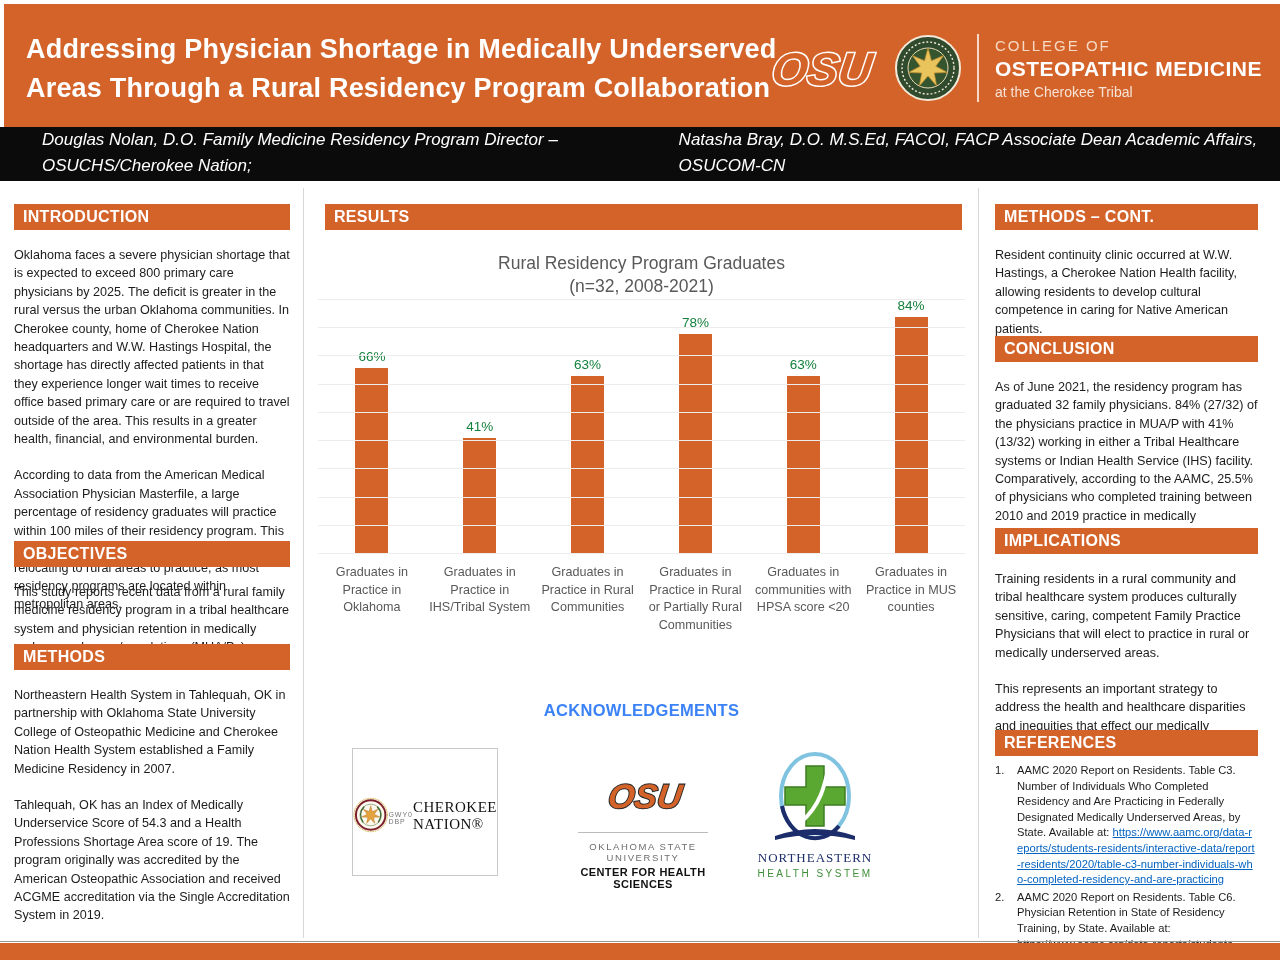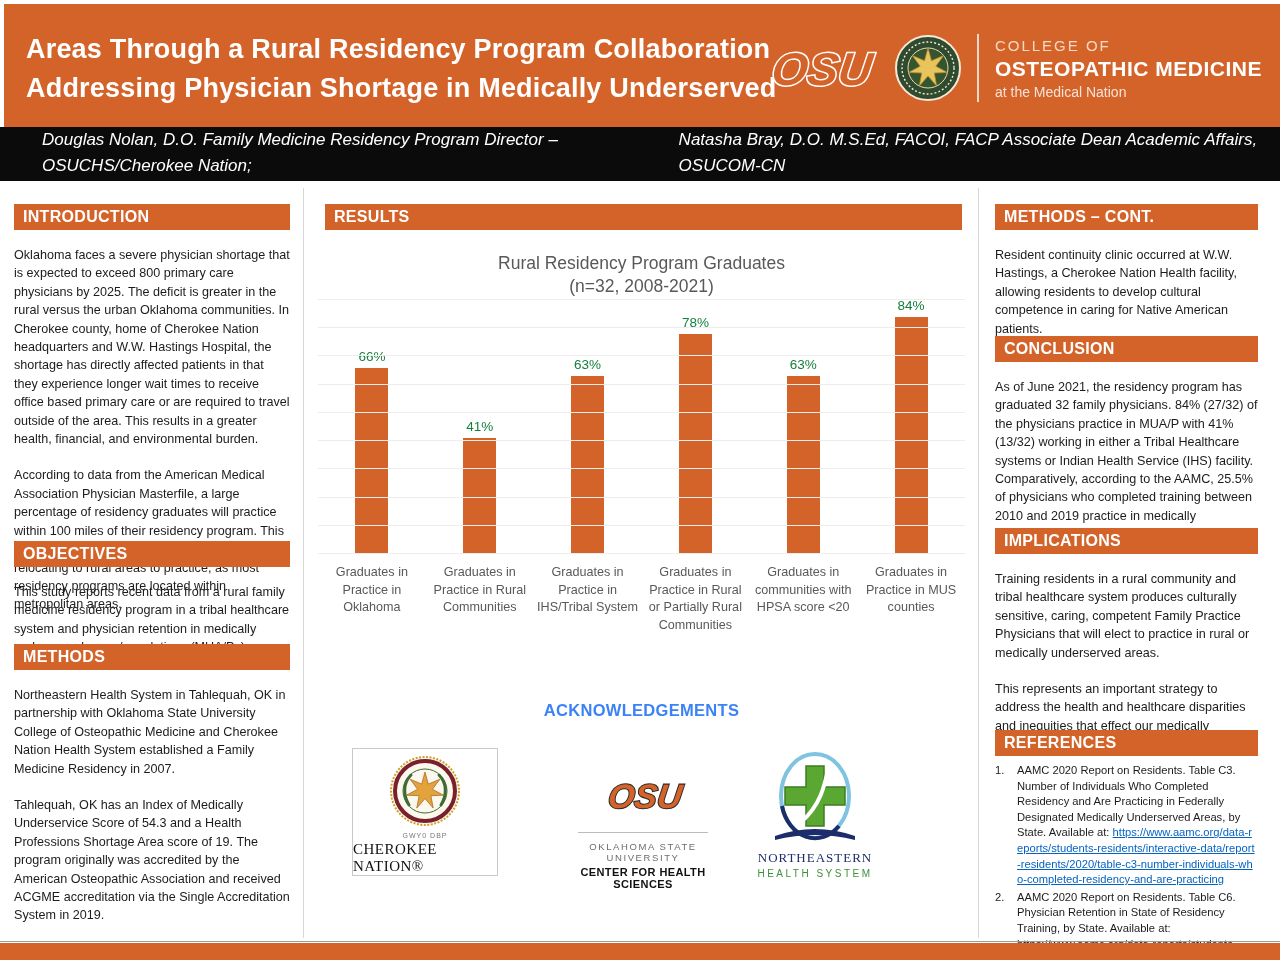--- a/index.html
+++ b/index.html
@@ -35,21 +35,21 @@
   .bars{position:absolute;left:0;top:-40px;bottom:0;right:0;display:flex;}
   .chart-col{flex:1;display:flex;flex-direction:column;align-items:center;justify-content:flex-end;}
   .bar-label{font-size:13.5px;color:#15803d;margin-bottom:4px;}
   .bar{width:33px;}
   .cats{position:absolute;left:318px;top:564px;width:647px;display:flex;}
   .cat{flex:1;text-align:center;font-size:12.6px;line-height:17.5px;color:#595959;padding:0 2px;}
   
   .ack-hd{position:absolute;left:318px;top:701px;width:647px;text-align:center;
           color:#3b82f6;font-weight:bold;font-size:16.5px;letter-spacing:.3px;}
   .logo-cn{position:absolute;left:352px;top:748px;width:146px;height:128px;border:1px solid #c9c9c9;
-           display:flex;flex-direction:column;align-items:center;justify-content:flex-start;padding-top:6px;box-sizing:border-box;}
+           display:flex;flex-direction:row;align-items:center;justify-content:flex-start;padding-top:6px;box-sizing:border-box;}
   .logo-cn .cap{font-size:7px;color:#777;margin-top:5px;letter-spacing:1px;}
   .logo-cn .nm{font-family:"Liberation Serif", serif;font-size:15px;letter-spacing:.5px;color:#111;margin-top:2px;}
   .logo-osu{position:absolute;left:553px;top:770px;width:180px;text-align:center;}
   .logo-osu .rule{width:130px;height:1px;background:#bbb;margin:6px auto 8px auto;}
   .logo-osu .u{font-size:9.5px;letter-spacing:1.6px;color:#6d6d6d;}
   .logo-osu .c{font-size:11px;font-weight:bold;color:#111;margin-top:3px;letter-spacing:.4px;}
   .logo-nhs{position:absolute;left:745px;top:748px;width:140px;text-align:center;}
   .logo-nhs .n1{font-family:"Liberation Serif", serif;font-size:13px;letter-spacing:1px;color:#1d2d6b;margin-top:2px;}
   .logo-nhs .n2{font-size:10px;letter-spacing:2.5px;color:#3f8f3a;margin-top:2px;}
   
@@ -61,42 +61,42 @@
   .footline{position:absolute;left:0;right:0;top:941px;height:1px;background:#9a9a9a;}
   .footbar{position:absolute;left:0;right:0;top:943px;height:17px;background:#d4632a;}
 </style>
 </head>
 <body>
 
 <div class="poster">
 
   <div class="hdr">
     <div class="hdr-title">
+      <div>Addressing Physician Shortage in Medically Underserved</div>
       <div>Areas Through a Rural Residency Program Collaboration</div>
-      <div>Addressing Physician Shortage in Medically Underserved</div>
     </div>
     <div class="brand">
 
       <svg width="118" height="66" viewBox="0 0 118 66">
         <g transform="skewX(-8)">
           <text x="16" y="50" font-family="Liberation Sans, sans-serif" font-size="46" font-weight="bold" font-style="italic" fill="#d4632a" stroke="#ffffff" stroke-width="3" paint-order="stroke">OSU</text>
         </g>
       </svg>
 
       <svg width="66" height="66" viewBox="-33 -33 66 66">
         <circle r="32" fill="#2f4a2d" stroke="#f2e9d8" stroke-width="2"></circle>
         <circle r="26" fill="none" stroke="#f2e9d8" stroke-width="1.4" stroke-dasharray="2 2"></circle>
         <circle r="20" fill="#35552f" stroke="#e8d9b8" stroke-width="1"></circle>
         <path d="M0,-20 L3.48,-7.21 L15.64,-12.47 L7.80,-1.78 L19.50,4.45 L6.25,4.99 L8.68,18.02 L0,8 L-8.68,18.02 L-6.25,4.99 L-19.50,4.45 L-7.80,-1.78 L-15.64,-12.47 L-3.48,-7.21 Z" fill="#e9c45d" stroke="#b98c2f" stroke-width="0.8"></path>
       </svg>
       <div class="vline"></div>
       <div class="college">
         <div class="l1">COLLEGE OF</div>
         <div class="l2">OSTEOPATHIC MEDICINE</div>
-        <div class="l3">at the Medical Nation</div>
+        <div class="l3">at the Cherokee Tribal</div>
       </div>
     </div>
   </div>
 
   <div class="authorbar">
     <div>Douglas Nolan, D.O. Family Medicine Residency Program Director – OSUCHS/Cherokee Nation;</div>
     <div>Natasha Bray, D.O. M.S.Ed, FACOI, FACP Associate Dean Academic Affairs, OSUCOM-CN</div>
   </div>
 
   <div class="vdiv" style="left:303px;"></div>
@@ -166,22 +166,22 @@
       <div class="gridline" style="bottom: 33.3333%;"></div>
       <div class="gridline" style="bottom: 44.4444%;"></div>
       <div class="gridline" style="bottom: 55.5556%;"></div>
       <div class="gridline" style="bottom: 66.6667%;"></div>
       <div class="gridline" style="bottom: 77.7778%;"></div>
       <div class="gridline" style="bottom: 88.8889%;"></div>
       <div class="gridline" style="bottom: 100%;"></div>
     </div>
   <div class="cats" id="cats">
       <div class="cat">Graduates in Practice in Oklahoma</div>
+      <div class="cat">Graduates in Practice in IHS/Tribal System</div>
       <div class="cat">Graduates in Practice in Rural Communities</div>
-      <div class="cat">Graduates in Practice in IHS/Tribal System</div>
       <div class="cat">Graduates in Practice in Rural or Partially Rural Communities</div>
       <div class="cat">Graduates in communities with HPSA score &lt;20</div>
       <div class="cat">Graduates in Practice in MUS counties</div>
     </div>
 
   <div class="ack-hd">ACKNOWLEDGEMENTS</div>
 
   <div class="logo-cn">
     <svg width="72" height="72" viewBox="-36 -36 72 72">
       <circle r="34" fill="#fdf8ee" stroke="#c9a227" stroke-width="2" stroke-dasharray="2 1.5"></circle>

